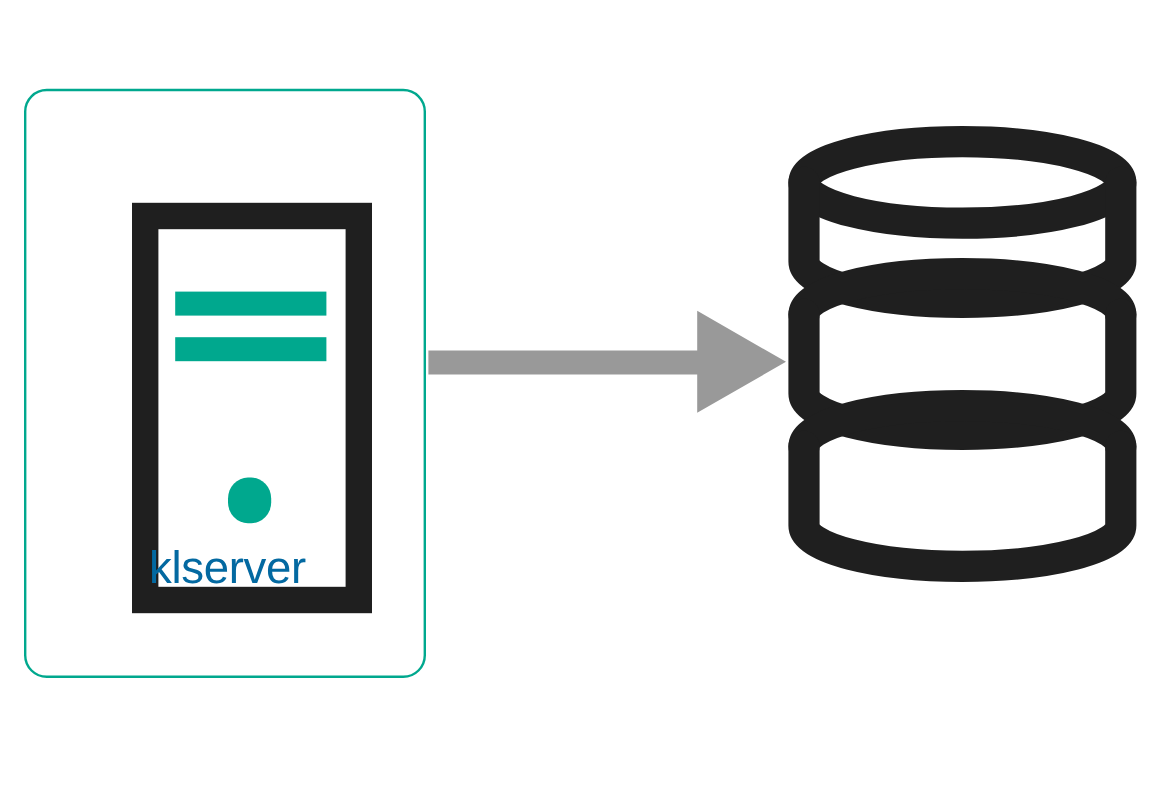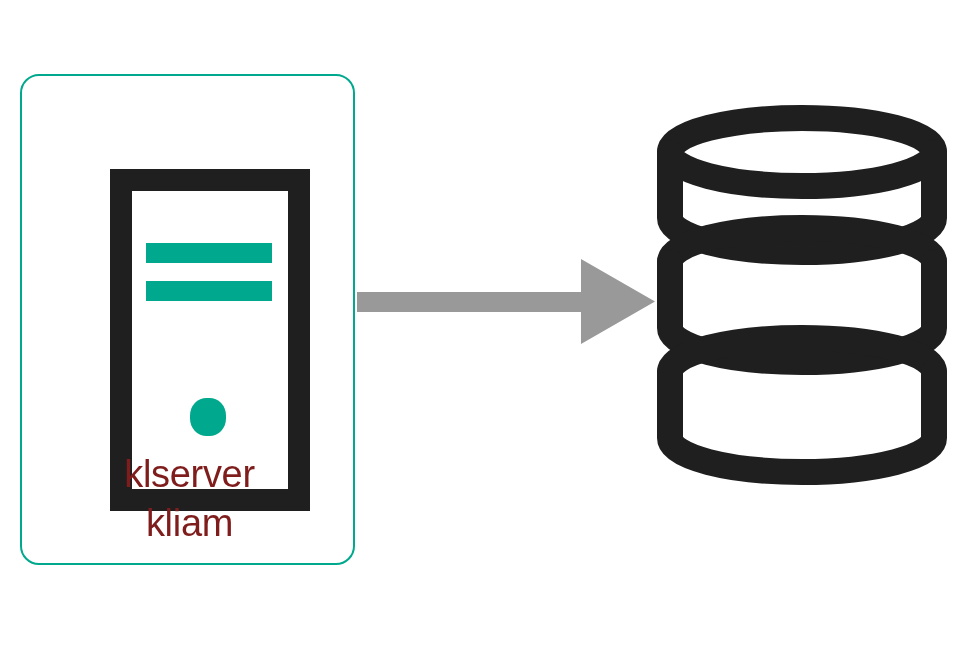--- a/index.html
+++ b/index.html
@@ -61,21 +61,21 @@
     border-radius: 46%;
   }
 
   
   .node-label {
     position: absolute;
     left: 22px;
     top: 448px;
     width: 331px;
     text-align: center;
-    color: #7f1d1d;
+    color: #0369a1;
     font-size: 38px;
     line-height: 49px;
     letter-spacing: -0.3px;
     font-family: "Liberation Sans", sans-serif;
   }
   .node-label .ln { display: block; }
 
   
   .arrow { position: absolute; left: 0; top: 0; }
 
@@ -90,21 +90,20 @@
   <div class="node-card">
 
     <div class="server-icon">
       <div class="server-bar server-bar-1" style="left:14px; top:52px;"></div>
       <div class="server-bar server-bar-2" style="left:14px; top:90px;"></div>
       <div class="server-led" style="left:58px; top:207px;"></div>
     </div>
 
     <div class="node-label" style="left:2px; top:374px; width:331px;">
       <span class="ln">klserver</span>
-      <span class="ln">kliam</span>
     </div>
 
   </div>
 
   <svg class="arrow" width="976" height="670" viewBox="0 0 976 670">
     <path d="M 357,292 L 581,292 L 581,259 L 655,301.5 L 581,344 L 581,312 L 357,312 Z" fill="#999999"></path>
   </svg>
 
   <svg class="database" width="976" height="670" viewBox="0 0 976 670">
     <g fill="none" stroke="#1f1f1f" stroke-width="26" stroke-linecap="round" stroke-linejoin="round">

